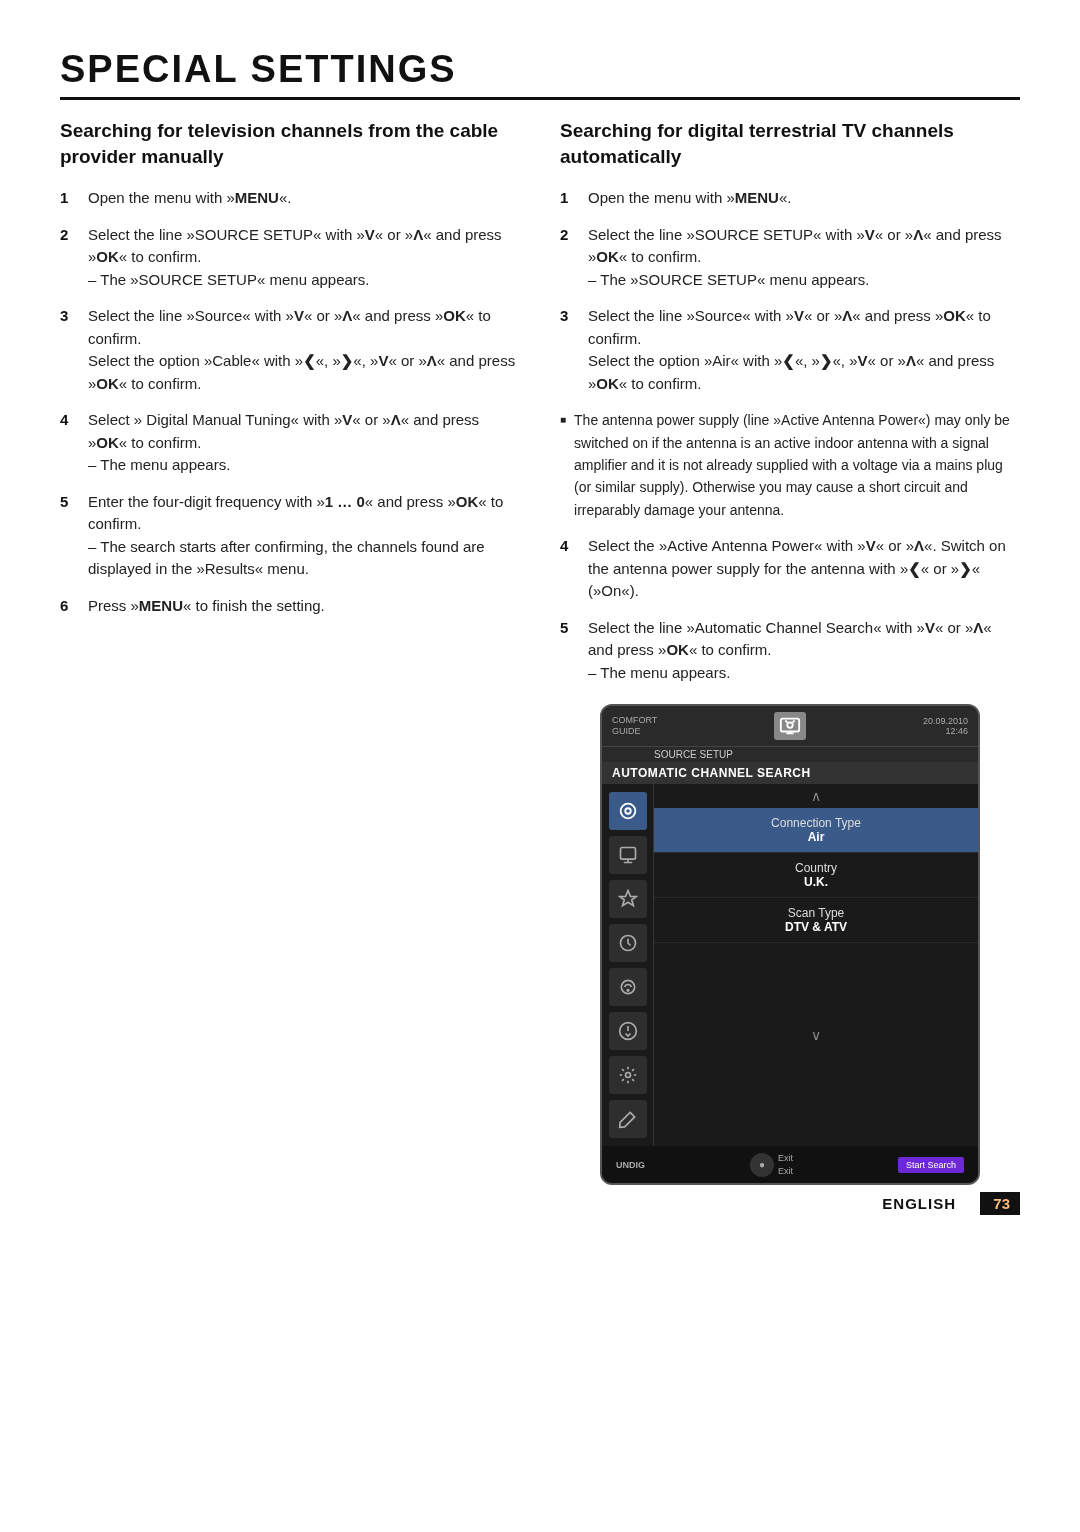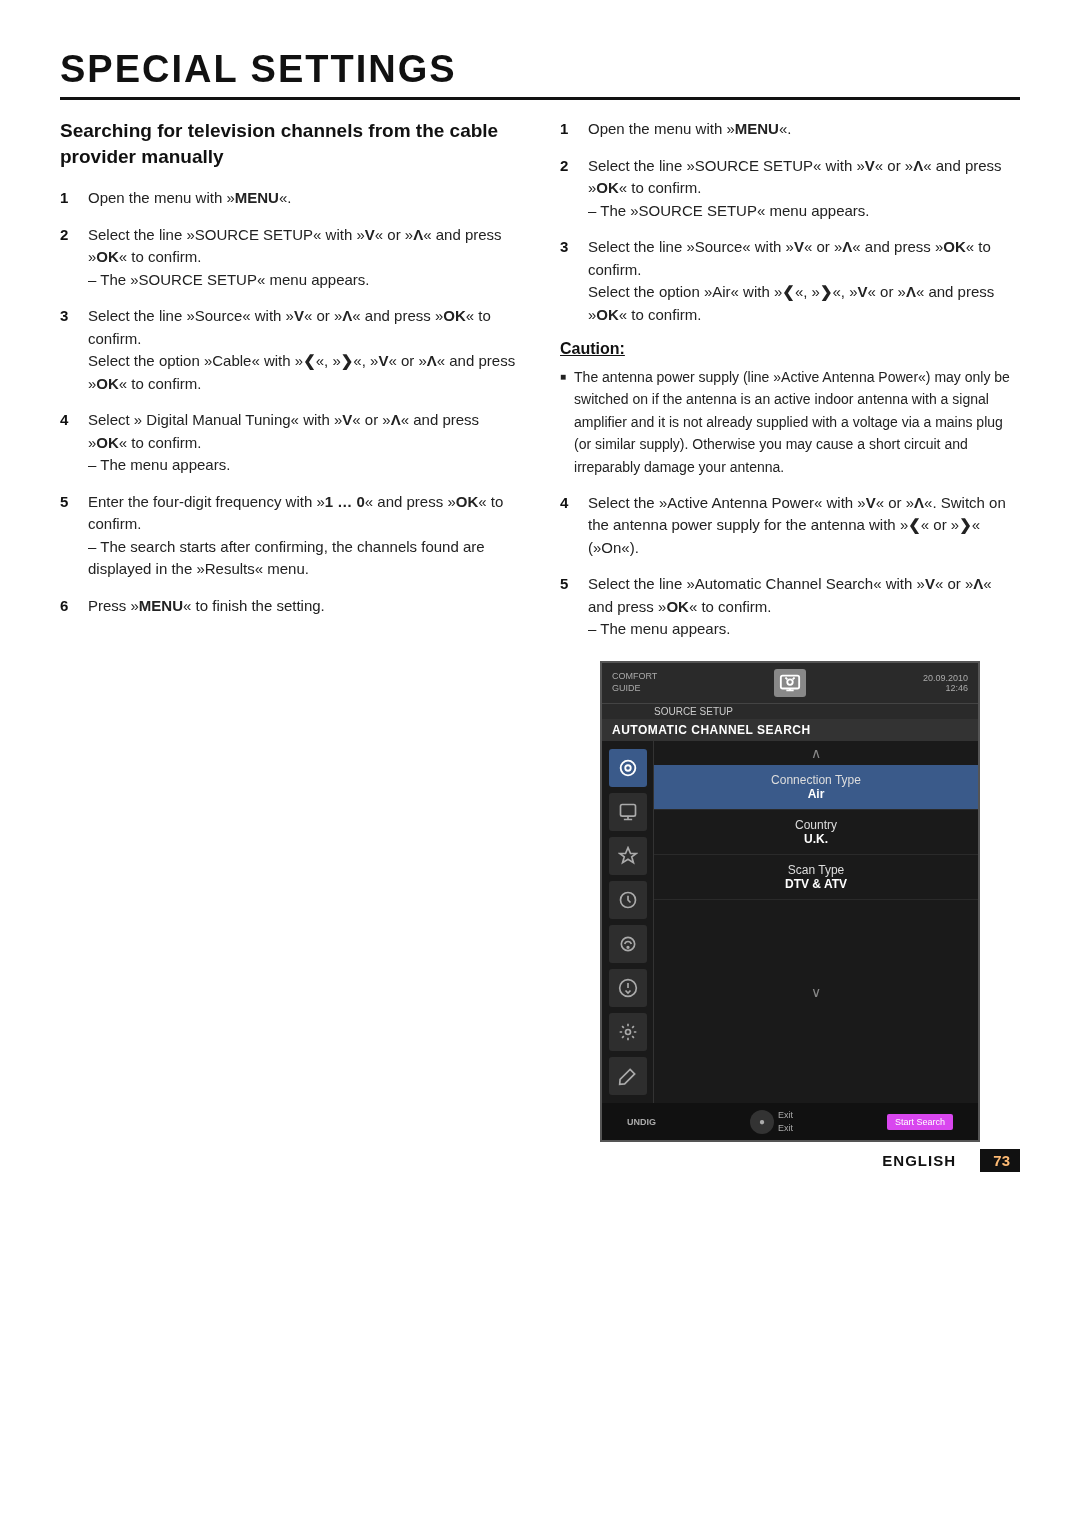--- a/index.html
+++ b/index.html
@@ -113,21 +113,21 @@
     }
 
     
     .tv-screen-container {
       margin-top: 20px;
       border: 2px solid #555;
       background: #1a1a1a;
       width: 380px;
       margin-left: auto;
       margin-right: auto;
-      border-radius: 0;
+      border-radius: 12px;
       overflow: hidden;
       position: relative;
     }
 
     .tv-header {
       background: #2a2a2a;
       padding: 6px 10px;
       display: flex;
       justify-content: space-between;
       align-items: center;
@@ -237,21 +237,21 @@
 
     .tv-menu-row-value {
       color: #fff;
       font-size: 12px;
       font-weight: 600;
     }
 
     
     .tv-footer {
       background: #111;
-      padding: 6px 25px;
+      padding: 6px 14px;
       display: flex;
       justify-content: space-between;
       align-items: center;
     }
 
     .tv-footer-left {
       display: flex;
       gap: 4px;
       align-items: center;
     }
@@ -268,21 +268,21 @@
       font-size: 10px;
     }
 
     .tv-footer-labels {
       font-size: 9px;
       color: #aaa;
       line-height: 1.4;
     }
 
     .tv-footer-btn {
-      background: #d946ef;
+      background: #6d28d9;
       color: #fff;
       font-size: 9px;
       padding: 3px 8px;
       border-radius: 2px;
     }
 
     .undig-label {
       font-size: 9px;
       color: #aaa;
       font-weight: 700;
@@ -352,38 +352,38 @@
           <span class="step-text">Enter the four-digit frequency with »<b>1 … 0</b>« and press »<b>OK</b>« to confirm.<br>– The search starts after confirming, the channels found are displayed in the »Results« menu.</span>
         </li>
         <li>
           <span class="step-num">6</span>
           <span class="step-text">Press »<b>MENU</b>« to finish the setting.</span>
         </li>
       </ol>
     </div>
 
     <div class="col-right">
+      <h2 class="section-heading">Searching for digital terrestrial TV channels automatically</h2>
 
       <ol class="steps-list">
         <li>
           <span class="step-num">1</span>
           <span class="step-text">Open the menu with »<b>MENU</b>«.</span>
         </li>
         <li>
           <span class="step-num">2</span>
           <span class="step-text">Select the line »SOURCE SETUP« with »<b>V</b>« or »<b>Λ</b>« and press »<b>OK</b>« to confirm.<br>– The »SOURCE SETUP« menu appears.</span>
         </li>
         <li>
           <span class="step-num">3</span>
           <span class="step-text">Select the line »Source« with »<b>V</b>« or »<b>Λ</b>« and press »<b>OK</b>« to confirm.<br>Select the option »Air« with »<b>❮</b>«, »<b>❯</b>«, »<b>V</b>« or »<b>Λ</b>« and press »<b>OK</b>« to confirm.</span>
         </li>
       </ol>
 
       <div style="margin: 14px 0;">
-        <div class="caution-heading">Caution:</div>
         <div class="caution-text">
           <span>The antenna power supply (line »Active Antenna Power«) may only be switched on if the antenna is an active indoor antenna with a signal amplifier and it is not already supplied with a voltage via a mains plug (or similar supply). Otherwise you may cause a short circuit and irreparably damage your antenna.</span>
         </div>
       </div>
 
       <ol class="steps-list">
         <li>
           <span class="step-num">4</span>
           <span class="step-text">Select the »Active Antenna Power« with »<b>V</b>« or »<b>Λ</b>«. Switch on the antenna power supply for the antenna with »<b>❮</b>« or »<b>❯</b>« (»On«).</span>
         </li>

